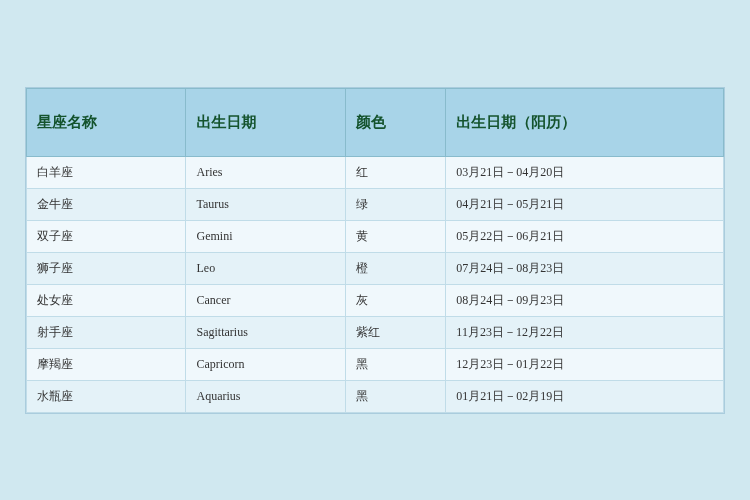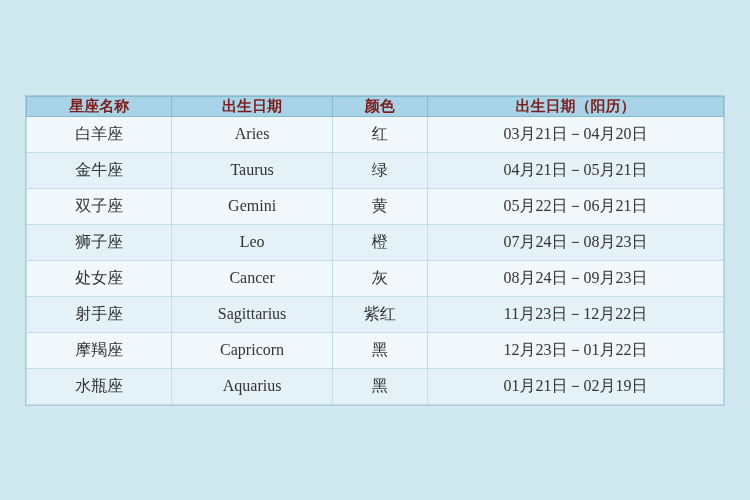--- a/index.html
+++ b/index.html
@@ -24,34 +24,34 @@
       width: 700px;
     }
 
     table {
       width: 100%;
       border-collapse: collapse;
     }
 
     thead tr th {
       background-color: #a8d4e8;
-      color: #7f1d1d;
+      color: #14532d;
       font-weight: bold;
       font-size: 15px;
-      padding: 0 10px;
-      text-align: center;
+      padding: 24px 10px;
+      text-align: left;
       border: 1px solid #88bbcc;
     }
 
     tbody tr td {
       background-color: #f0f8fc;
       color: #333;
-      font-size: 16px;
+      font-size: 12px;
       padding: 7px 10px;
-      text-align: center;
+      text-align: left;
       border: 1px solid #c0dce8;
     }
 
     tbody tr:nth-child(even) td {
       background-color: #e4f2f8;
     }
   </style>
 </head>
 <body>
 

